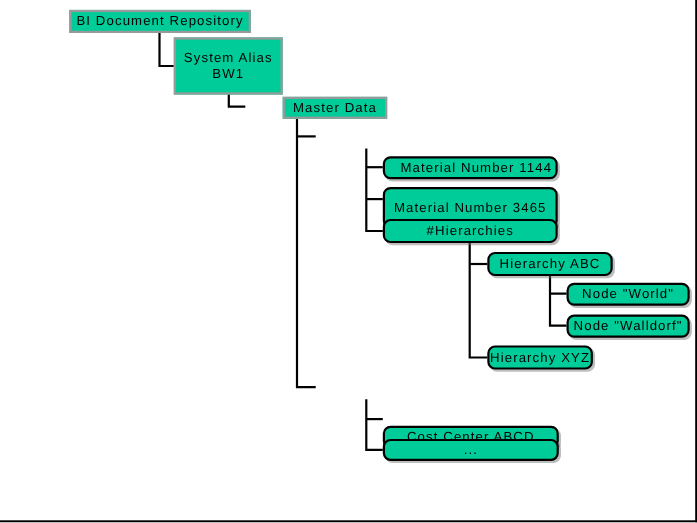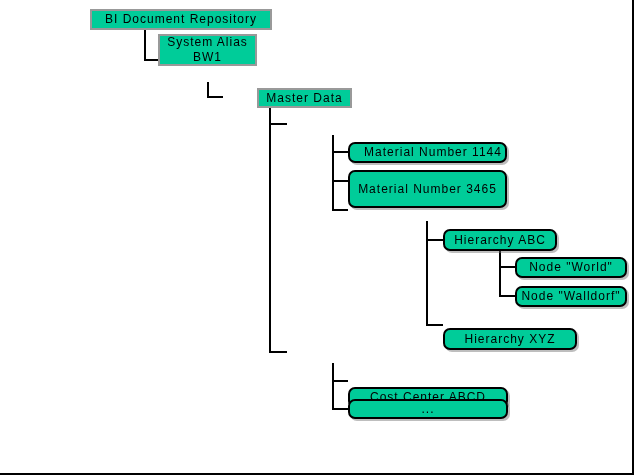--- a/index.html
+++ b/index.html
@@ -68,39 +68,40 @@
       <polyline points="333,181 348,181"></polyline>
       <polyline points="427,221 427,325 443,325"></polyline>
       <polyline points="427,240 443,240"></polyline>
       <polyline points="500,251 500,296 515,296"></polyline>
       <polyline points="500,267 515,267"></polyline>
       <polyline points="333,363 333,409 348,409"></polyline>
       <polyline points="333,381 348,381"></polyline>
     </g>
   </svg>
 
-  <div class="node square" style="left:63px;  top:9px;   width:182px; height:21px;margin-left:27px;">BI Document Repository</div>
+  <div class="node square" style="left:63px;  top:9px;   width:165px; height:21px;">BI Document Repository</div>
 
-  <div class="node square" style="left:158px; top:34px;  width:99px;  height:32px;">System Alias
+  <div class="node square" style="left:158px; top:34px;  width:99px;  height:52px;">System Alias
 BW1</div>
 
   <div class="node square" style="left:223px; top:88px;  width:95px;  height:20px;margin-left:34px;">Master Data</div>
 
 
   <div class="node rounded" style="left:348px; top:142px; width:159px; height:21px;padding-left:11px;">Material Number 1144</div>
 
   <div class="node rounded" style="left:348px; top:170px; width:159px; height:38px;">Material Number 3465</div>
 
+  <div class="node rounded" style="left:348px; top:199px; width:159px; height:22px;">#Hierarchies</div>
 
   <div class="node rounded" style="left:443px; top:229px; width:114px; height:22px;">Hierarchy ABC</div>
 
   <div class="node rounded" style="left:515px; top:257px; width:112px; height:21px;">Node "World"</div>
 
   <div class="node rounded" style="left:515px; top:286px; width:112px; height:21px;">Node "Walldorf"</div>
 
-  <div class="node rounded" style="left:443px; top:328px; width:134px; height:22px;">Hierarchy XYZ</div>
+  <div class="node rounded" style="left:443px; top:314px; width:96px; height:22px;">Hierarchy XYZ</div>
 
 
   <div class="node rounded" style="left:348px; top:387px; width:160px; height:21px;">Cost Center ABCD</div>
 
   <div class="node rounded" style="left:348px; top:399px; width:160px; height:20px;">...</div>
 
 </div>
 
 </body></html>

